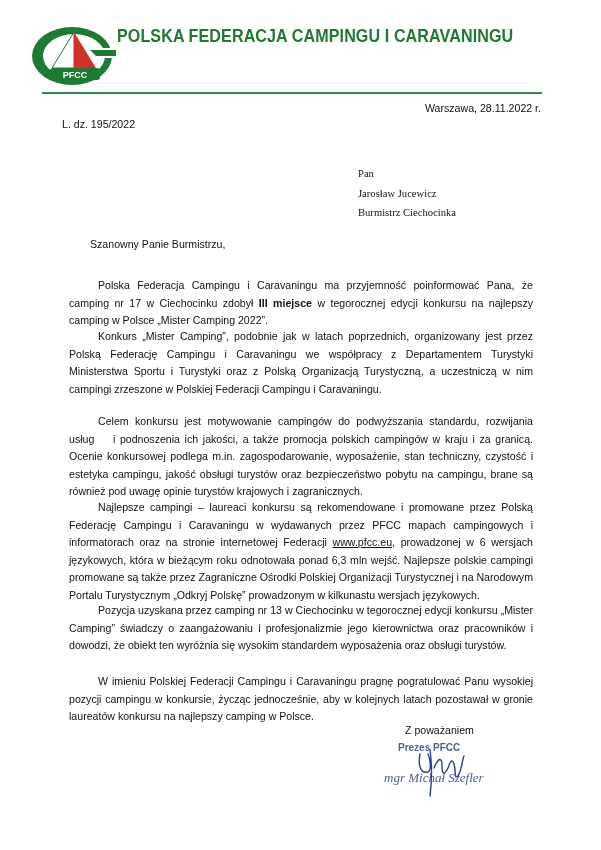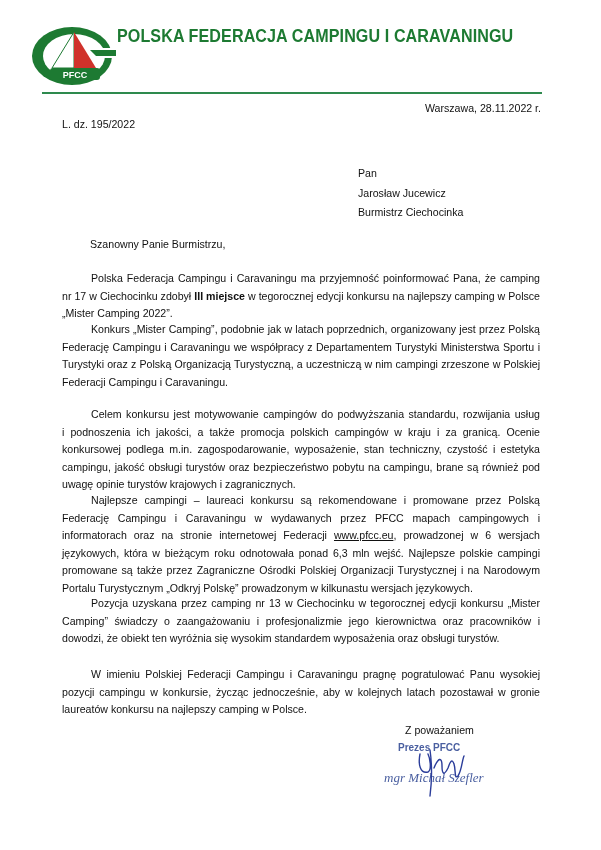--- a/index.html
+++ b/index.html
@@ -17,25 +17,25 @@
   .org-contact { position: absolute; left: 163px; top: 70px; font-size: 12.2px; color: #1d7a32;
                  white-space: nowrap; word-spacing: 0px; }
   .org-contact .gap { display: inline-block; width: 14px; }
   .header-rule { position: absolute; left: 42px; top: 92px; width: 500px; height: 2px; background: #2e8a4e; }
 
   
   .doc { font-family: "Liberation Sans", "DejaVu Sans", sans-serif; font-size: 10.6px; line-height: 17.6px; color: #111; }
   .place-date { position: absolute; left: 425px; top: 100px; white-space: nowrap; }
   .ref-no { position: absolute; left: 62px; top: 116px; white-space: nowrap; }
   .recipient { position: absolute; left: 358px; top: 164px; line-height: 19.5px; }
-  .recipient div { white-space: nowrap; }
+  .recipient div { white-space: nowrap; font-family: Liberation Serif, serif; }
   .salutation { position: absolute; left: 90px; top: 236px; white-space: nowrap; }
 
   .body { position: absolute; left: 62px; width: 478px; text-align: justify; }
-  .body p { margin: 0; text-indent: 29px; }
+  .body p { margin: 7px; text-indent: 29px; }
   .p1 { top: 270px; }
   .p2 { top: 321px; }
   .p3 { top: 406px; }
   .p4 { top: 492px; }
   .p5 { top: 595px; }
   .p6 { top: 666px; }
   .b { font-weight: 700; }
   .link { text-decoration: underline; color: #111; }
 
   .closing { position: absolute; left: 394px; top: 722px; white-space: nowrap; margin-left: 11px; }

